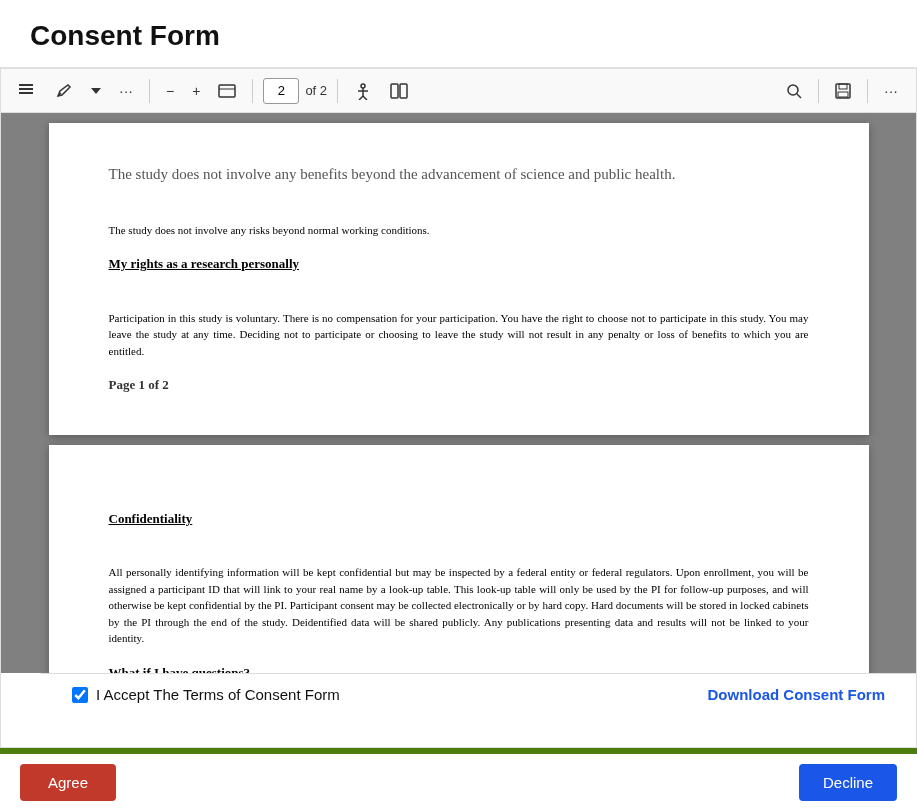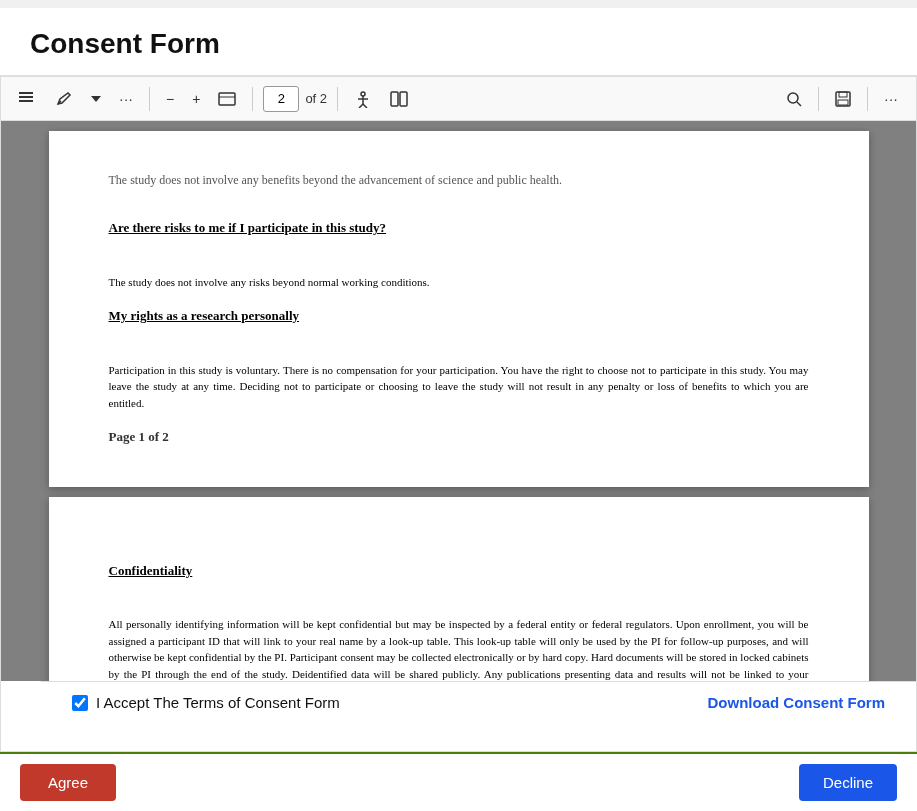--- a/index.html
+++ b/index.html
@@ -9,21 +9,20 @@
       width: 917px;
       min-height: 811px;
       display: flex;
       flex-direction: column;
     }
 
     .page-header {
       background: white;
       padding: 20px 30px 15px 30px;
       border-bottom: 1px solid #e0e0e0;
-      margin-top: 8px;
     }
     .page-title {
       font-size: 28px;
       font-weight: bold;
       color: #111;
     }
 
     .pdf-viewer-container {
       background: white;
       margin: 0;
@@ -95,22 +94,22 @@
       padding: 40px 60px;
       box-shadow: 0 2px 8px rgba(0,0,0,0.3);
       font-size: 13px;
       line-height: 1.5;
       color: #000;
       font-family: 'Times New Roman', Times, serif;
     }
 
     .doc-page .cut-top {
       color: #555;
-      font-size: 12px;
-      margin-bottom: 29px;
+      font-size: 15px;
+      margin-bottom: 13px;
     }
 
     .section-heading {
       font-weight: bold;
       text-decoration: underline;
       margin-bottom: 4px;
       font-size: 13px;
     }
 
     .section-body {
@@ -172,21 +171,21 @@
       font-size: 15px;
       font-weight: bold;
       color: #1a56e8;
       text-decoration: none;
       cursor: pointer;
     }
 
     
     .action-bar {
       background: white;
-      border-top: 2px solid #4d7c0f;
+      border-top: 6px solid #4d7c0f;
       padding: 10px 20px;
       display: flex;
       align-items: center;
       justify-content: space-between;
     }
     .btn-agree {
       background: #c0392b;
       color: white;
       border: none;
       padding: 10px 28px;
@@ -297,21 +296,20 @@
     </button>
     <div class="toolbar-separator"></div>
     <button class="toolbar-btn">···</button>
   </div>
 
   <div class="doc-area">
 
     <div class="doc-page">
       <p class="cut-top">The study does not involve any benefits beyond the advancement of science and public health.</p>
 
-      <p class="section-heading">Are there risks to me if I participate in this study?</p>
       <p class="section-body">The study does not involve any risks beyond normal working conditions.</p>
 
       <p class="section-heading">My rights as a research personally</p>
       <p class="section-body">Participation in this study is voluntary. There is no compensation for your participation. You have the right to choose not to participate in this study.  You may leave the study at any time.  Deciding not to participate or choosing to leave the study will not result in any penalty or loss of benefits to which you are entitled.</p>
 
       <div class="page-indicator">
         <span>Page </span><span style="font-weight:bold">1</span><span> of </span><span style="font-weight:bold">2</span>
       </div>
     </div>
 

